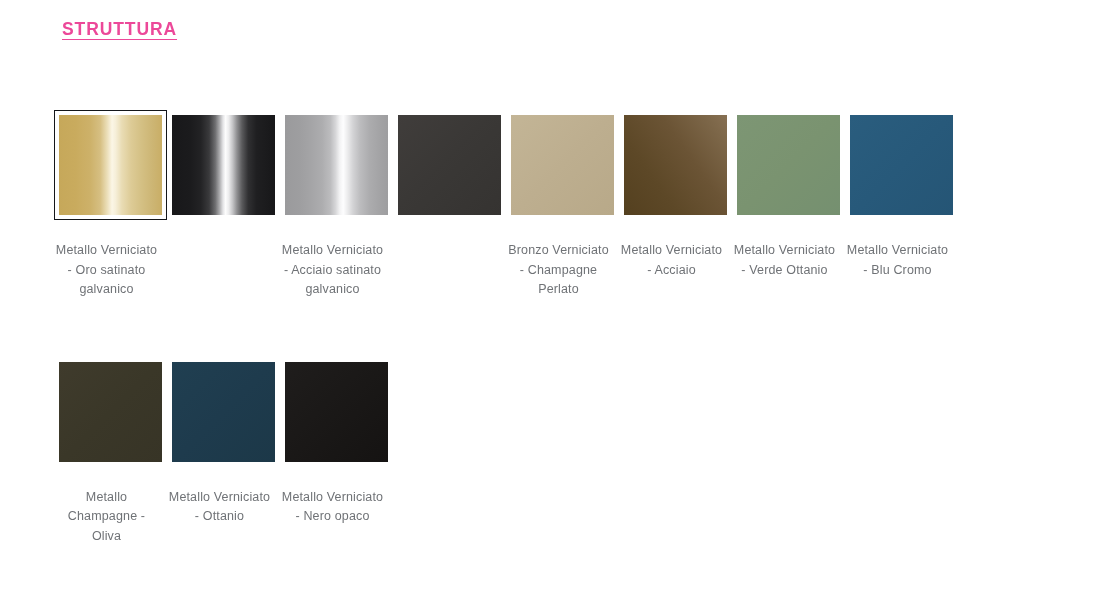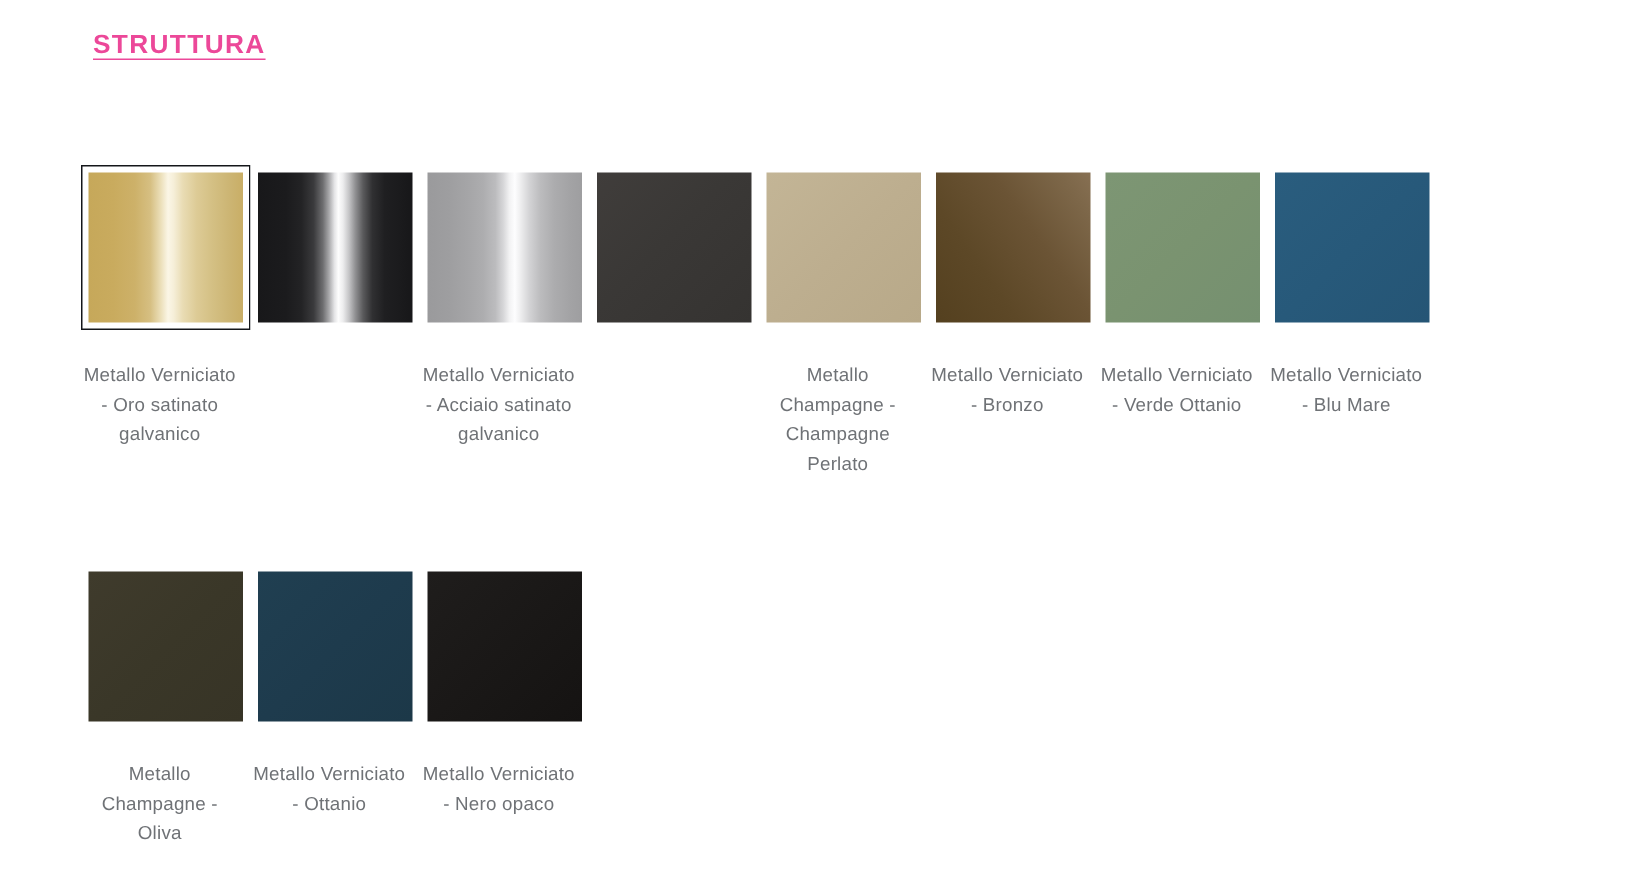--- a/index.html
+++ b/index.html
@@ -203,39 +203,39 @@
         </div>
         <div class="swatch-cell">
           <div class="swatch-frame">
             <div class="swatch-chip fill-grafite"></div>
           </div>
         </div>
         <div class="swatch-cell">
           <div class="swatch-frame">
             <div class="swatch-chip fill-champagne-perlato"></div>
           </div>
-          <div class="swatch-label">Metallo Champagne - Champagne Perlato</div>
+          <div class="swatch-label">Bronzo Verniciato - Champagne Perlato</div>
         </div>
         <div class="swatch-cell">
           <div class="swatch-frame">
             <div class="swatch-chip fill-bronzo"></div>
           </div>
-          <div class="swatch-label">Metallo Verniciato - Bronzo</div>
+          <div class="swatch-label">Metallo Verniciato - Acciaio</div>
         </div>
         <div class="swatch-cell">
           <div class="swatch-frame">
             <div class="swatch-chip fill-verde-salvia"></div>
           </div>
           <div class="swatch-label">Metallo Verniciato - Verde Ottanio</div>
         </div>
         <div class="swatch-cell">
           <div class="swatch-frame">
             <div class="swatch-chip fill-blu-mare"></div>
           </div>
-          <div class="swatch-label">Metallo Verniciato - Blu Mare</div>
+          <div class="swatch-label">Metallo Verniciato - Blu Cromo</div>
         </div>
       </div>
     <div class="swatch-row row-2">
         <div class="swatch-cell">
           <div class="swatch-frame">
             <div class="swatch-chip fill-oliva"></div>
           </div>
           <div class="swatch-label">Metallo Champagne - Oliva</div>
         </div>
         <div class="swatch-cell">

